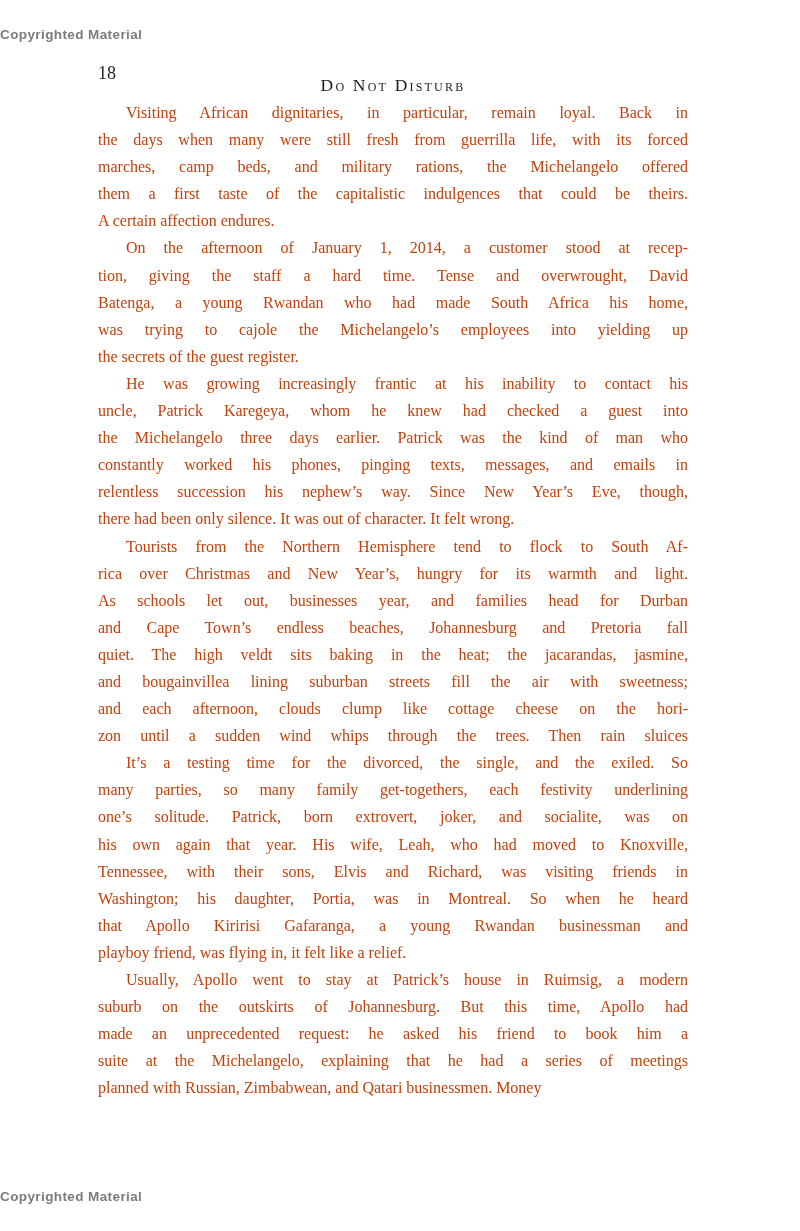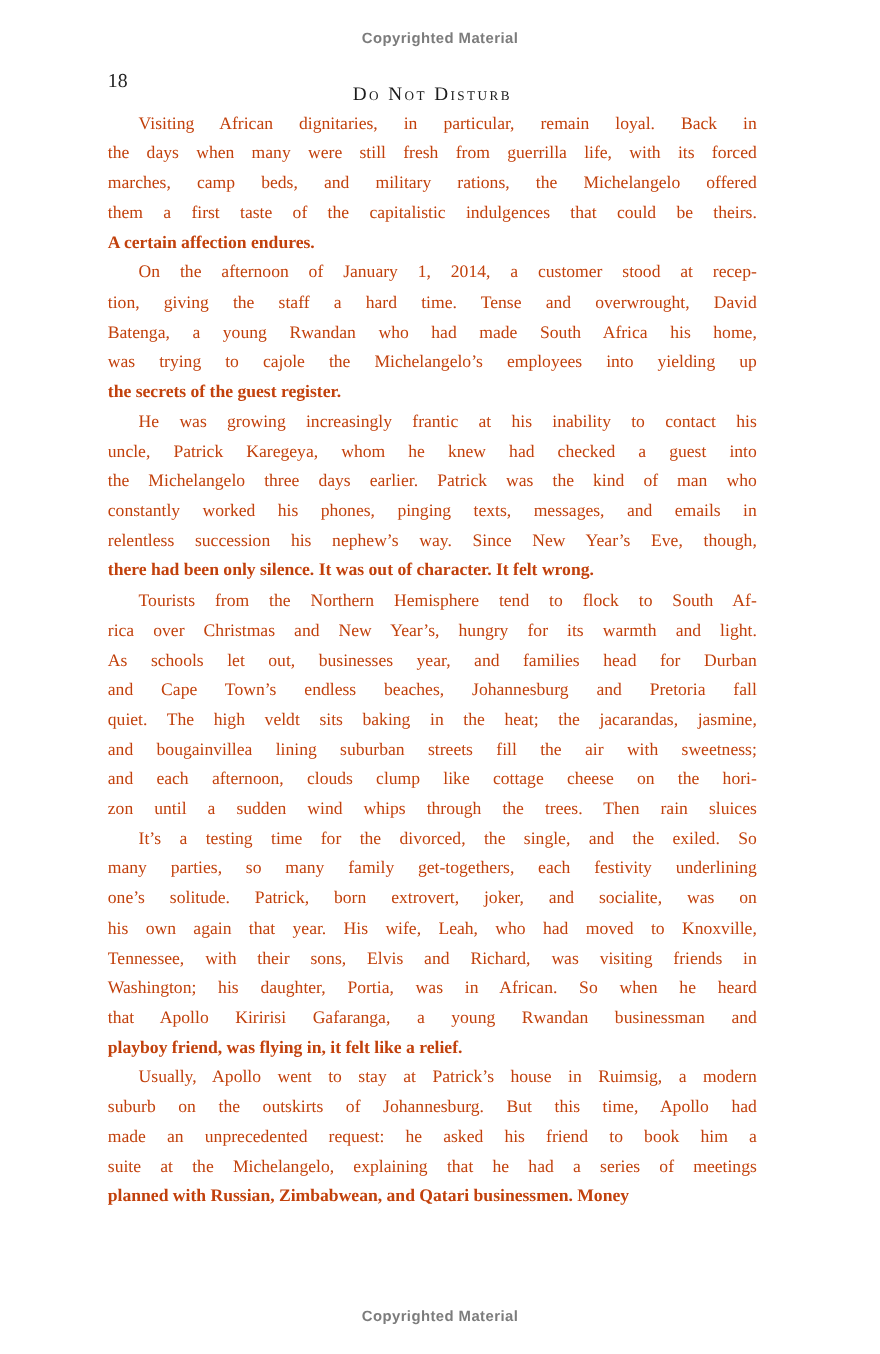--- a/index.html
+++ b/index.html
@@ -10,21 +10,21 @@
     height: 1231px;
     background: #ffffff;
     overflow: hidden;
     font-family: "Liberation Serif", "DejaVu Serif", serif;
     color: #1e1e1e;
   }
   .copyright-band {
     position: absolute;
     left: 0;
     width: 100%;
-    text-align: center;
+    text-align: left;
     font-family: "Liberation Sans", "DejaVu Sans", sans-serif;
     font-weight: bold;
     font-size: 13.5px;
     letter-spacing: 0.4px;
     color: #7c7c7c;
   }
   .copyright-top { top: 27px; }
   .copyright-bottom { top: 1189px; }
   .header-row {
     position: absolute;
@@ -63,21 +63,21 @@
     font-size: 16px;
     line-height: 27.1px;
     height: 27.1px;
     text-align: justify;
     text-align-last: justify;
     white-space: normal;
     overflow: visible;
     color: #c2410c;
   }
   .line.first { text-indent: 28px; }
-  .line.last { text-align-last: left; font-weight: bold; }
+  .line.last { text-align-last: left; }
 </style>
 </head>
 <body>
 
 <div class="page">
 
   <div class="copyright-band copyright-top">Copyrighted Material</div>
 
   <div class="header-row">
     <span class="page-number">18</span>
@@ -116,21 +116,21 @@
         <div class="line">and bougainvillea lining suburban streets fill the air with sweetness;</div>
         <div class="line">and each afternoon, clouds clump like cottage cheese on the hori-</div>
         <div class="line">zon until a sudden wind whips through the trees. Then rain sluices</div>
       </div>
       <div class="paragraph">
         <div class="line first">It’s a testing time for the divorced, the single, and the exiled. So</div>
         <div class="line">many parties, so many family get-togethers, each festivity underlining</div>
         <div class="line">one’s solitude. Patrick, born extrovert, joker, and socialite, was on</div>
         <div class="line">his own again that year. His wife, Leah, who had moved to Knoxville,</div>
         <div class="line">Tennessee, with their sons, Elvis and Richard, was visiting friends in</div>
-        <div class="line">Washington; his daughter, Portia, was in African. So when he heard</div>
+        <div class="line">Washington; his daughter, Portia, was in Montreal. So when he heard</div>
         <div class="line">that Apollo Kiririsi Gafaranga, a young Rwandan businessman and</div>
         <div class="line last">playboy friend, was flying in, it felt like a relief.</div>
       </div>
       <div class="paragraph">
         <div class="line first">Usually, Apollo went to stay at Patrick’s house in Ruimsig, a modern</div>
         <div class="line">suburb on the outskirts of Johannesburg. But this time, Apollo had</div>
         <div class="line">made an unprecedented request: he asked his friend to book him a</div>
         <div class="line">suite at the Michelangelo, explaining that he had a series of meetings</div>
         <div class="line last">planned with Russian, Zimbabwean, and Qatari businessmen. Money</div>
       </div>

